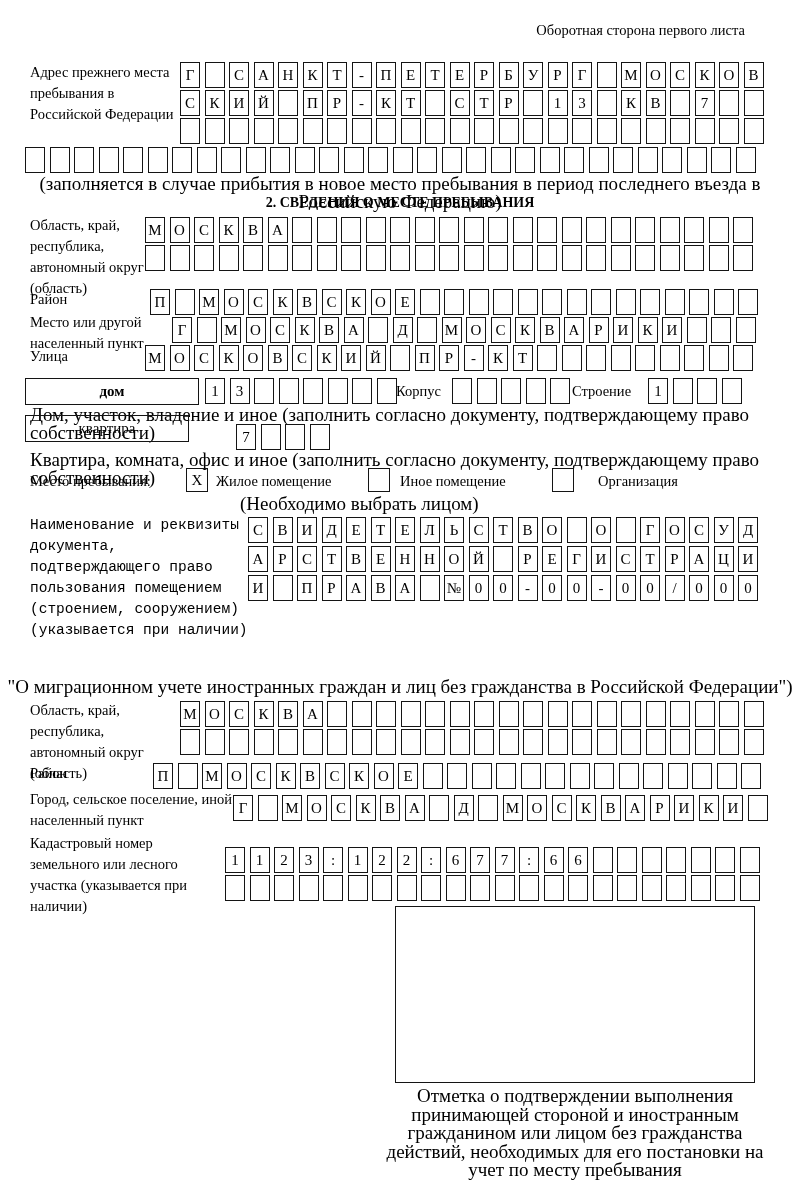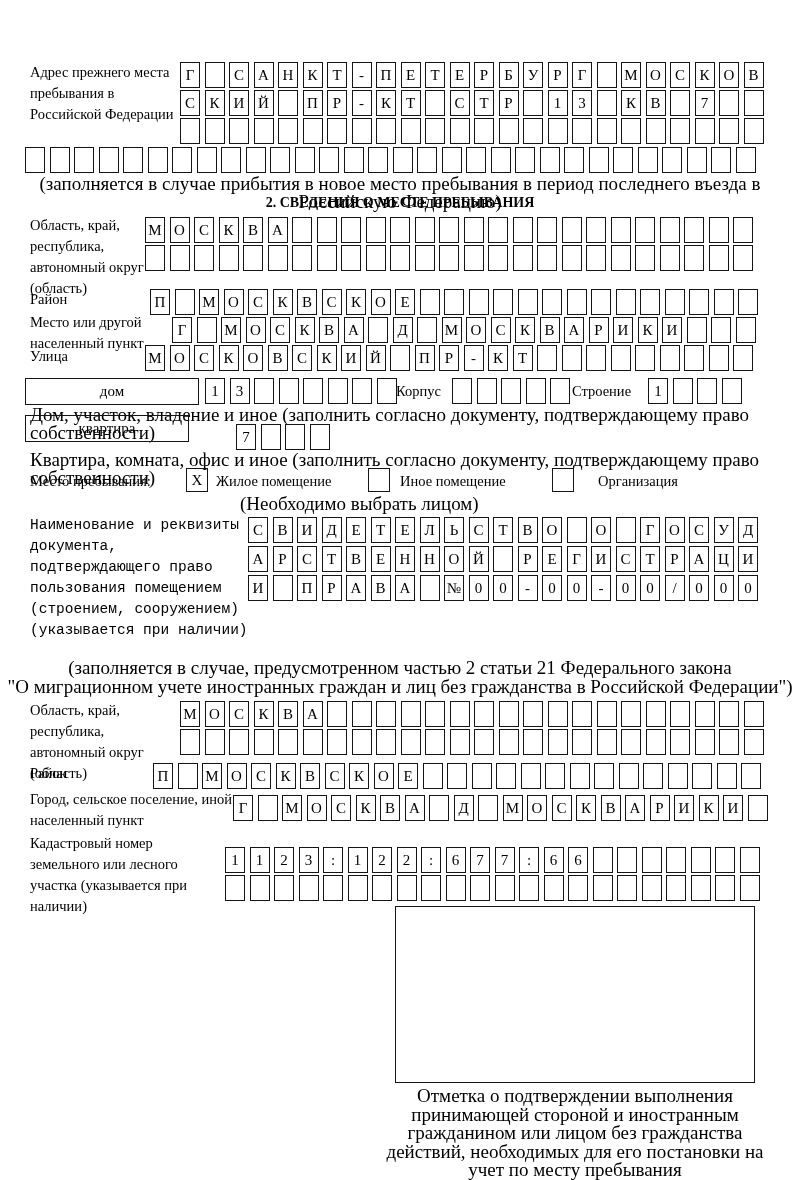--- a/index.html
+++ b/index.html
@@ -17,20 +17,21 @@
              display:flex; align-items:center; justify-content:center; font-size:15px; }
   .checkbox { width:22px; height:24px; border:1.6px solid #141414; box-sizing:border-box;
               display:flex; align-items:center; justify-content:center; font-size:15px; }
   .stampbox { border:1.6px solid #141414; box-sizing:border-box; }
 </style>
 </head>
 <body>
 
 <div class="page">
 
+  <div class="abs label" style="top:20px; left:380px; width:365px; text-align:right;">Оборотная сторона первого листа</div>
 
   <div class="abs label" style="top:62px; left:30px; width:145px;">Адрес прежнего места пребывания в Российской Федерации</div>
   <div class="abs cells" style="top:62px;  left:180px;">
       <span class="cell">Г</span>
       <span class="cell"></span>
       <span class="cell">С</span>
       <span class="cell">А</span>
       <span class="cell">Н</span>
       <span class="cell">К</span>
       <span class="cell">Т</span>
@@ -275,21 +276,21 @@
       <span class="cell"></span>
       <span class="cell"></span>
       <span class="cell"></span>
       <span class="cell"></span>
       <span class="cell"></span>
       <span class="cell"></span>
       <span class="cell"></span>
       <span class="cell"></span>
     </div>
 
-  <div class="abs widebox" style="top:378px; left:25px; width:174px;">дом</div>
+  <div class="abs widebox" style="top:378px; left:25px; width:174px;font-weight:bold;">дом</div>
   <div class="abs cells" style="top:378px; left:205px;">
       <span class="cell">1</span>
       <span class="cell">3</span>
       <span class="cell"></span>
       <span class="cell"></span>
       <span class="cell"></span>
       <span class="cell"></span>
       <span class="cell"></span>
       <span class="cell"></span>
     </div>
@@ -392,21 +393,20 @@
       <span class="cell">0</span>
       <span class="cell">-</span>
       <span class="cell">0</span>
       <span class="cell">0</span>
       <span class="cell">/</span>
       <span class="cell">0</span>
       <span class="cell">0</span>
       <span class="cell">0</span>
     </div>
 
-  <div class="abs note center" style="top:659px; left:0; width:800px;">(заполняется в случае, предусмотренном частью 2 статьи 21 Федерального закона</div>
   <div class="abs note center" style="top:678px; left:0; width:800px;">"О миграционном учете иностранных граждан и лиц без гражданства в Российской Федерации")</div>
 
   <div class="abs label" style="top:700px; left:30px; width:150px;">Область, край, республика, автономный округ (область)</div>
   <div class="abs cells" style="top:701px; left:180px;">
       <span class="cell">М</span>
       <span class="cell">О</span>
       <span class="cell">С</span>
       <span class="cell">К</span>
       <span class="cell">В</span>
       <span class="cell">А</span>

